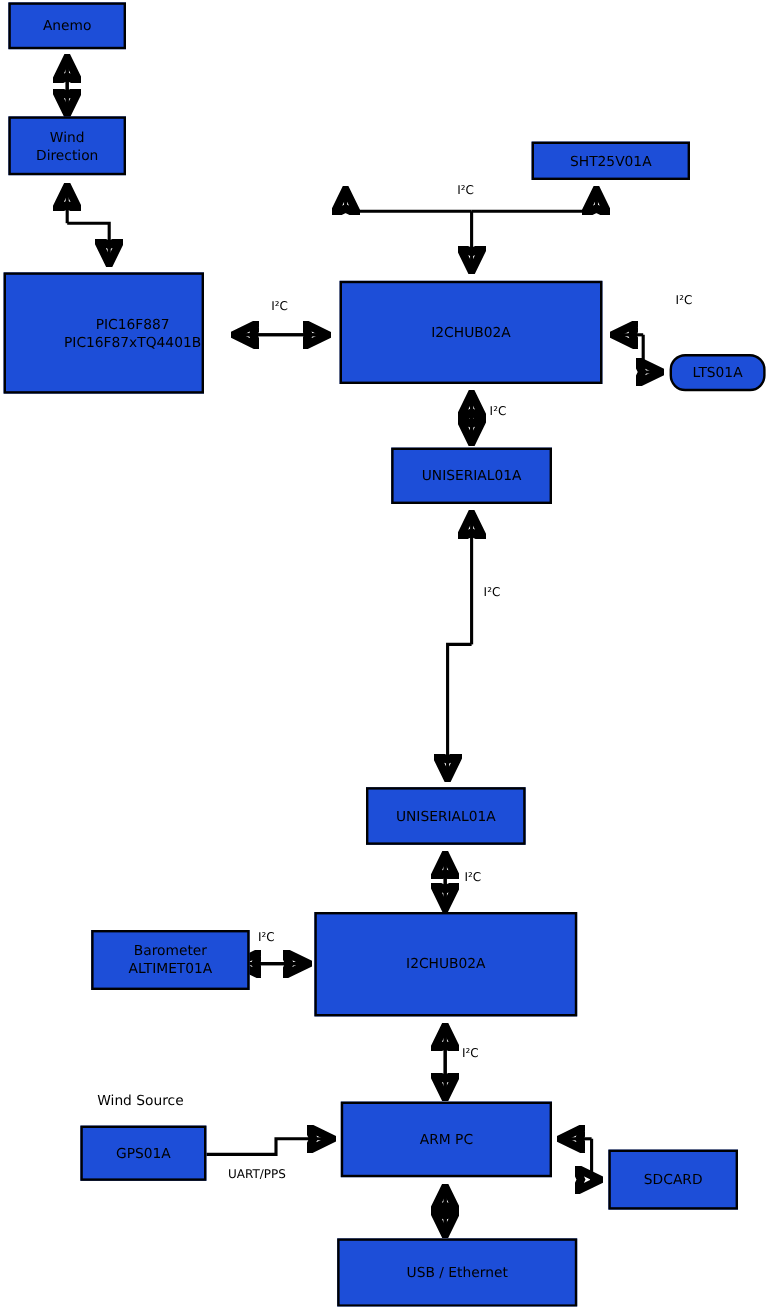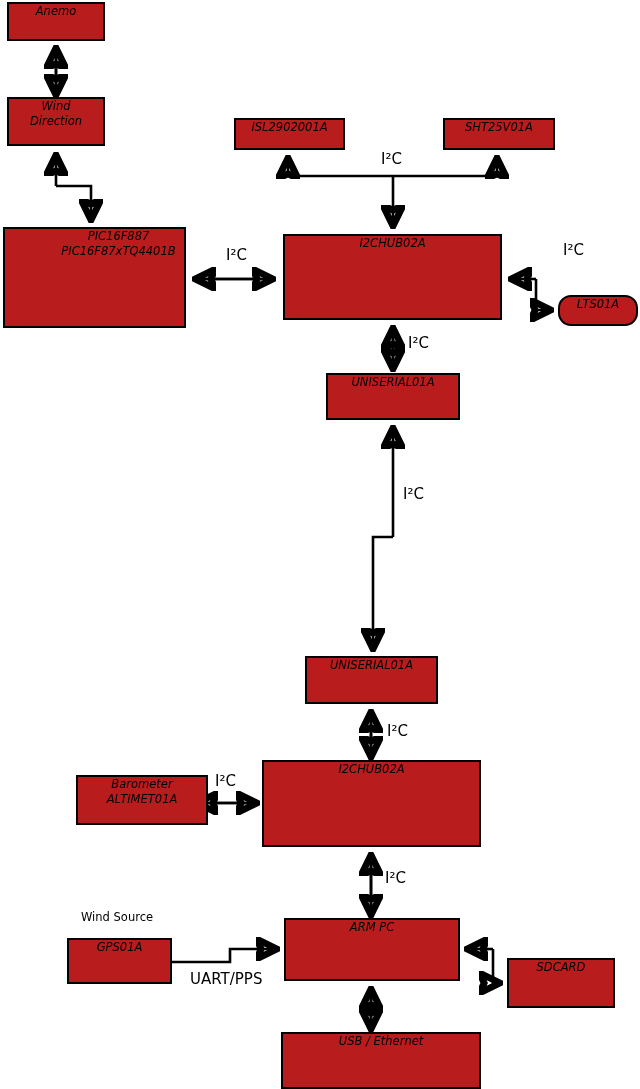--- a/index.html
+++ b/index.html
@@ -7,35 +7,35 @@
     position:relative;
     width:640px;height:1089px;
     background:#ffffff;
     font-family:"DejaVu Sans","Liberation Sans",sans-serif;
     overflow:hidden;
   }
   .box{
     position:absolute;
     box-sizing:border-box;
     border:2px solid #000000;
-    background:#b91c1c;
+    background:#1d4ed8;
     display:flex;
+    align-items:center;
     justify-content:center;
     text-align:center;
     color:#000000;
     font-size:11.5px;
     line-height:15px;
     z-index:3;
-    font-style:italic;
   }
   .box .lbl{display:block;white-space:pre-line;}
   .edge-label{
     position:absolute;
     color:#000000;
-    font-size:15px;
+    font-size:10px;
     line-height:13px;
     white-space:nowrap;
     z-index:4;
   }
   .free-label{
     position:absolute;
     color:#000000;
     font-size:11.5px;
     line-height:14px;
     white-space:nowrap;
@@ -129,30 +129,27 @@
 
   <div class="box" style="left:7px;top:2px;width:98px;height:39px;">
     <span class="lbl">Anemo</span>
   </div>
 
   <div class="box" style="left:7px;top:97px;width:98px;height:49px;">
     <span class="lbl">Wind
 Direction</span>
   </div>
 
-  <div class="box" style="left:3px;top:227px;width:183px;height:101px;padding-left:48px;">
+  <div class="box" style="left:3px;top:227px;width:167px;height:101px;padding-left:48px;">
     <span class="lbl">PIC16F887
 PIC16F87xTQ4401B</span>
   </div>
 
-  <div class="box" style="left:234px;top:118px;width:111px;height:32px;">
-    <span class="lbl">ISL2902001A</span>
-  </div>
-
-  <div class="box" style="left:443px;top:118px;width:112px;height:32px;">
+
+  <div class="box" style="left:443px;top:118px;width:132px;height:32px;">
     <span class="lbl">SHT25V01A</span>
   </div>
 
   <div class="box" style="left:283px;top:234px;width:219px;height:86px;">
     <span class="lbl">I2CHUB02A</span>
   </div>
 
   <div class="box" style="left:558px;top:295px;width:80px;height:31px;border-radius:13px;">
     <span class="lbl">LTS01A</span>
   </div>

